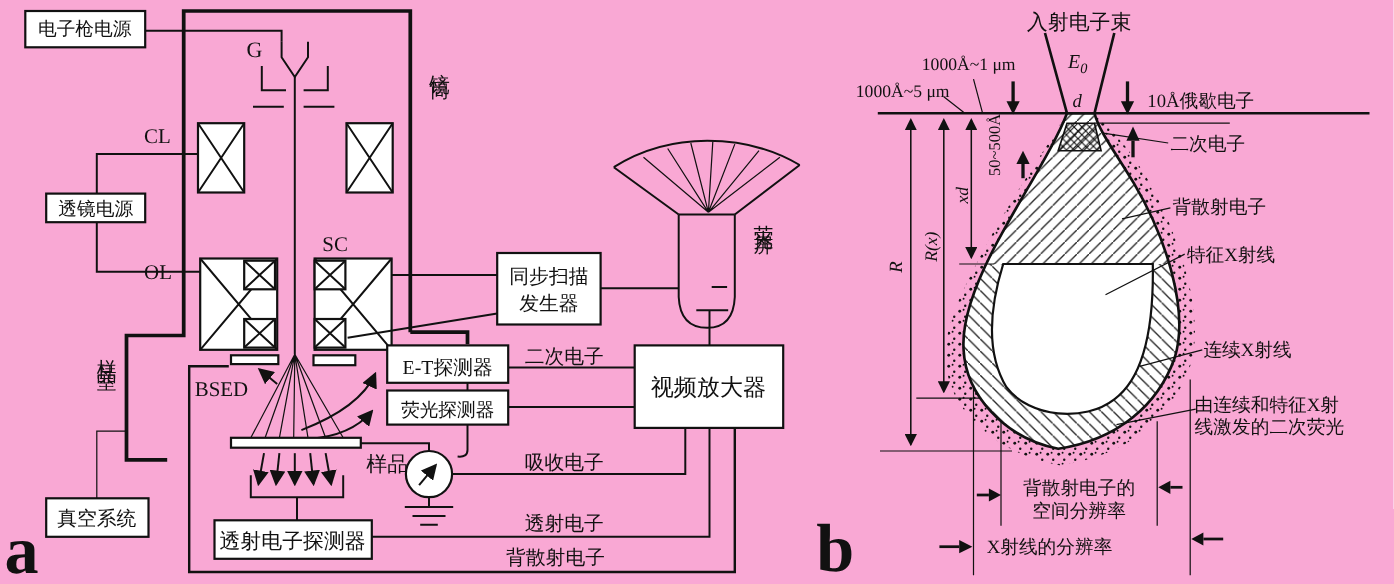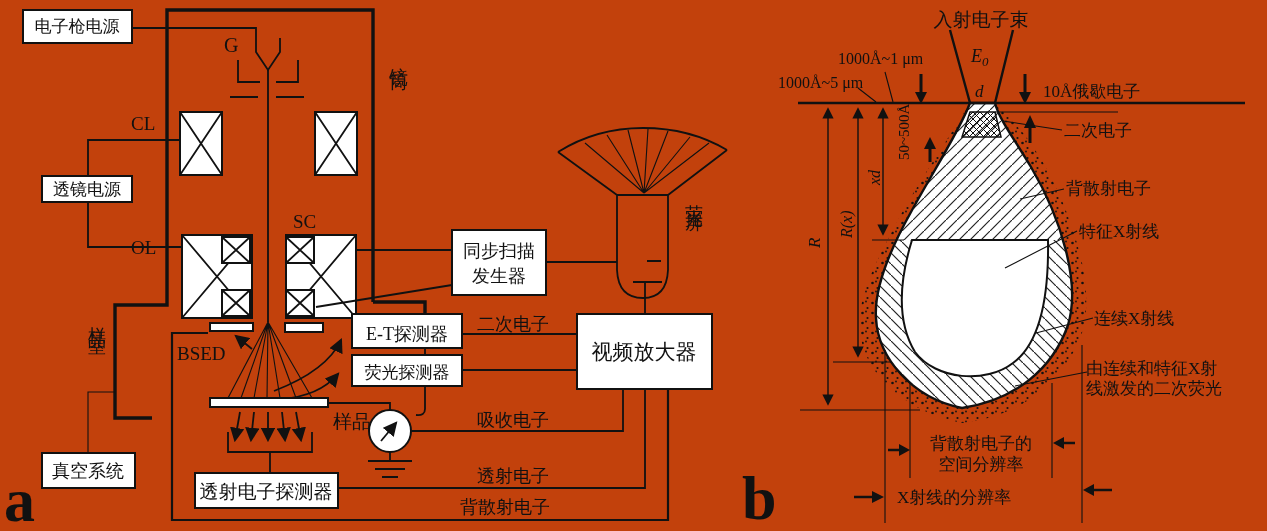--- a/index.html
+++ b/index.html
@@ -1,16 +1,16 @@
 <!DOCTYPE html>
 <html><head>
 <meta charset="utf-8">
 <style>
   html,body{margin:0;padding:0;background:#fff;}
-  .canvas{position:relative;width:1267px;height:531px;background:#c2410c;overflow:hidden;
+  .canvas{position:relative;width:1267px;height:531px;background:#f9a8d4;overflow:hidden;
           font-family:"Liberation Serif","DejaVu Serif",serif;}
   svg{display:block;}
   text{fill:#111;font-family:"Liberation Serif","DejaVu Serif",serif;}
   .vt{writing-mode:vertical-rl;text-orientation:upright;letter-spacing:5px;}
   .it{font-style:italic;}
   .bx{fill:#fff;stroke:#111;stroke-width:2;}
   .ln{stroke:#111;stroke-width:1.8;fill:none;}
   .ln2{stroke:#111;stroke-width:2.2;fill:none;}
   .thick{stroke:#111;stroke-width:3.4;fill:none;}
   .thin{stroke:#111;stroke-width:1.1;fill:none;}

